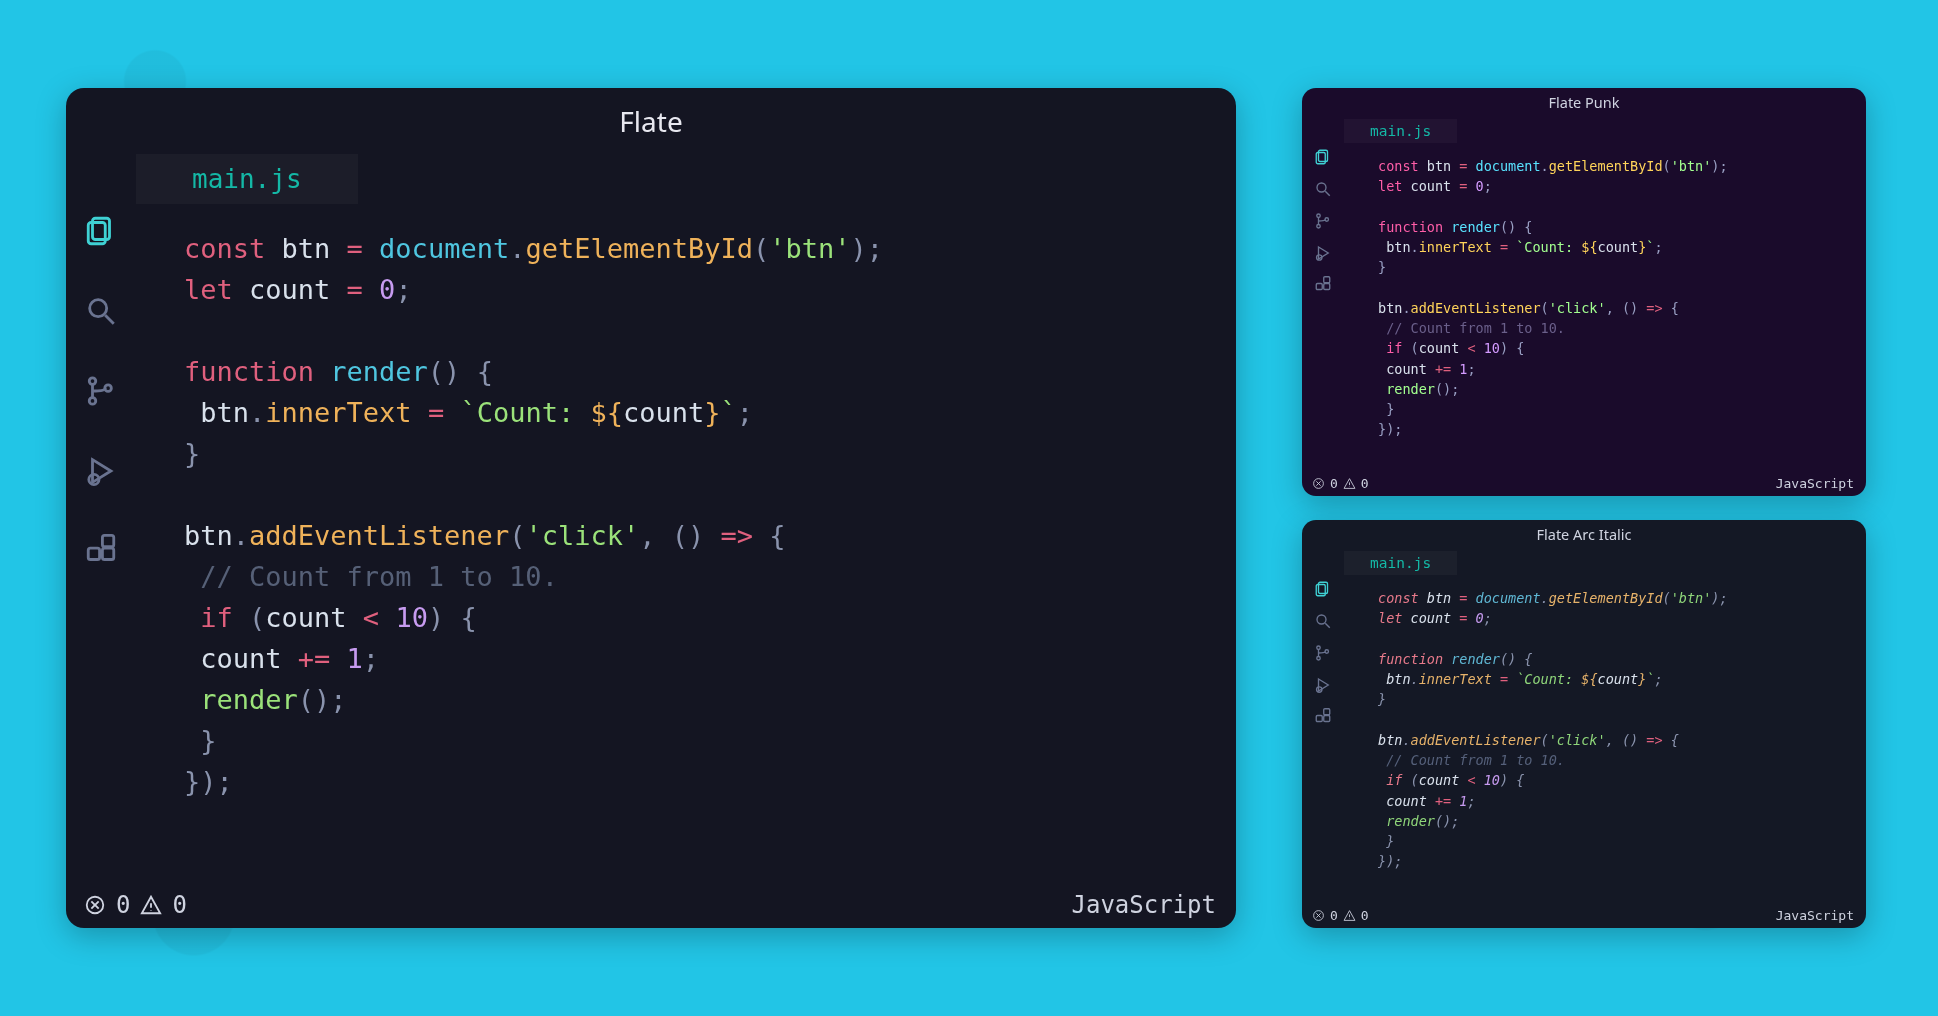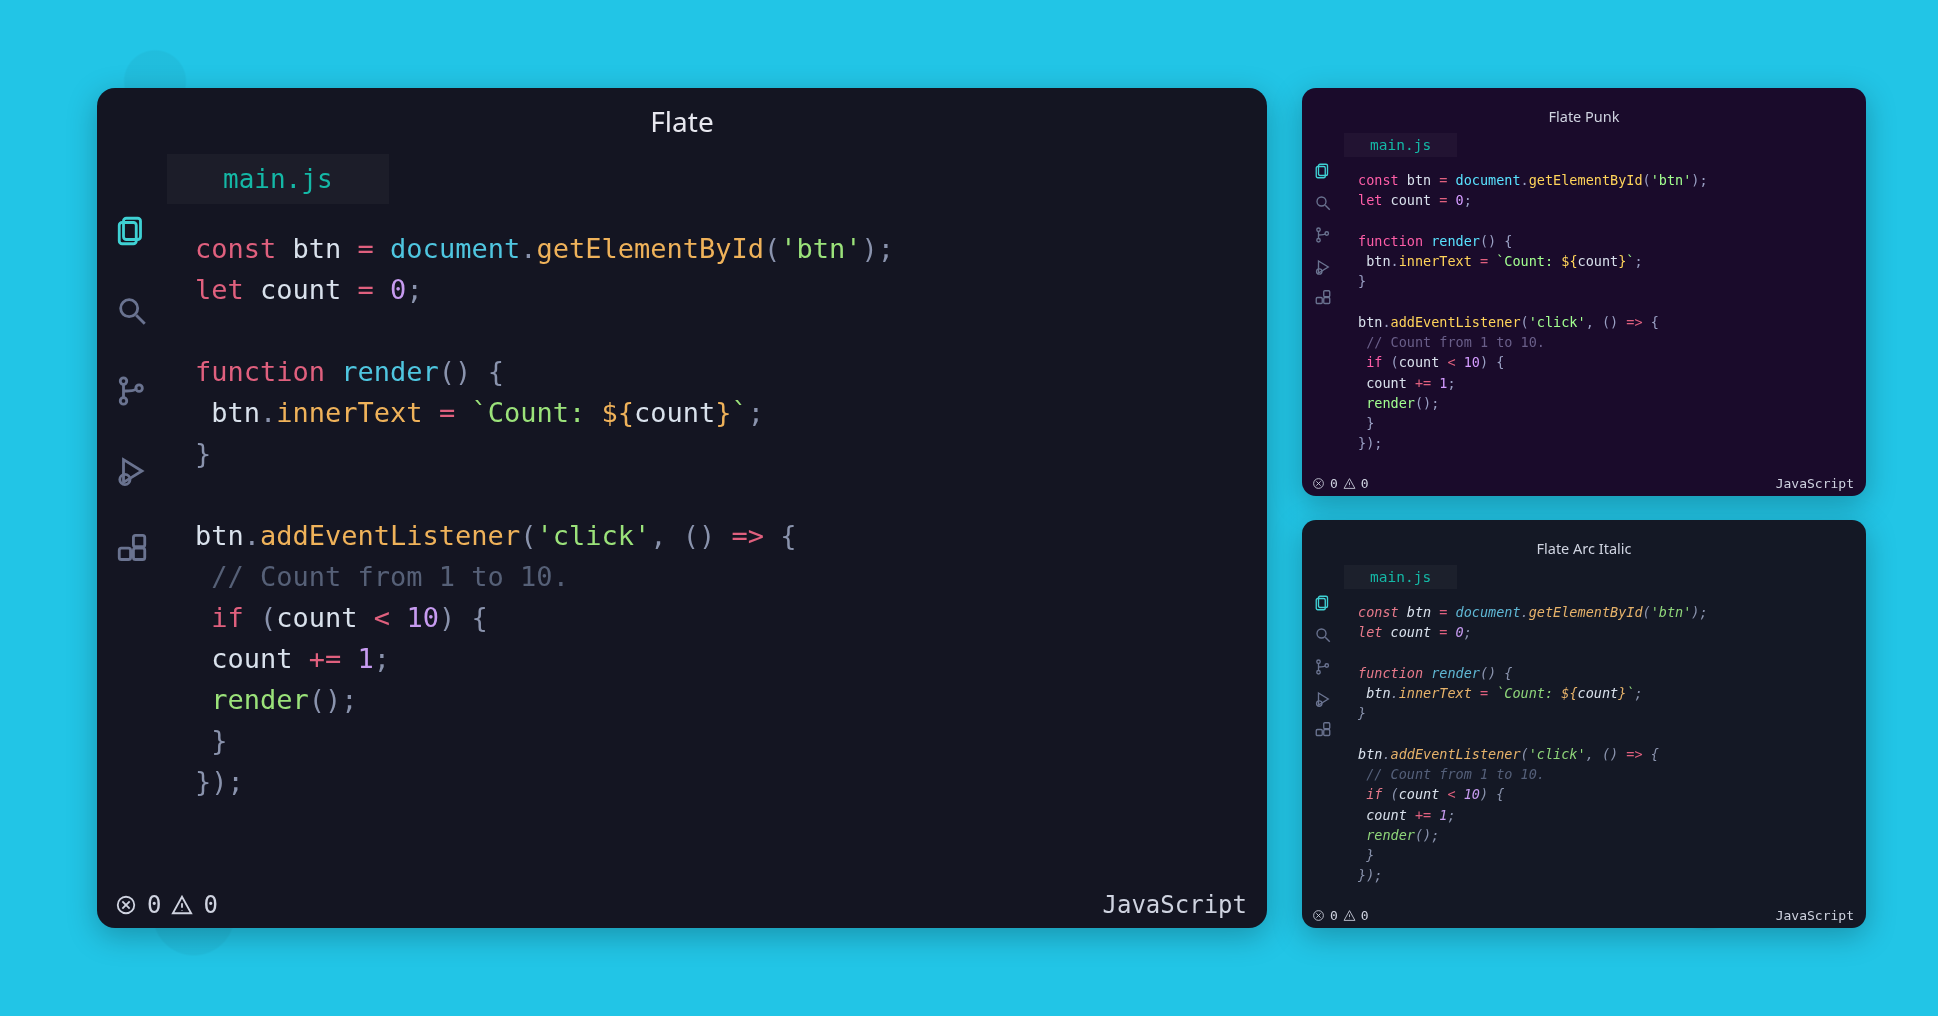--- a/index.html
+++ b/index.html
@@ -35,38 +35,37 @@
     border-radius: 18px;
     display: flex;
     flex-direction: column;
     overflow: hidden;
     box-shadow: 0 8px 30px rgba(0,0,0,0.25);
   }
   .editor.big {
     left: 66px; top: 88px;
     width: 1170px; height: 840px;
     background: #141522;
-    margin-left: 31px;
   }
   .editor.small {
     width: 564px; height: 408px;
     border-radius: 14px;
   }
   .editor.punk   { left: 1302px; top: 88px;  background: #1a0b2b; }
   .editor.arc    { left: 1302px; top: 520px; background: #141825; justify-content: center; }
 
   .titlebar {
     text-align: center;
     color: #e8e8f0;
     font-size: 28px;
     padding: 14px 0 10px;
     font-family: -apple-system, system-ui, sans-serif;
     font-weight: 400;
   }
-  .small .titlebar { font-size: 14.5px; padding: 18px 0 4px; color: #cfd3e0; }
+  .small .titlebar { font-size: 14.5px; padding: 4px 0 4px; color: #cfd3e0; }
 
   .tabrow {
     display: flex;
     align-items: center;
     padding-left: 70px;
     height: 58px;
   }
   .small .tabrow { padding-left: 42px; height: 30px; }
   .tab {
     background: rgba(255,255,255,0.035);
@@ -74,20 +73,21 @@
     border-radius: 0;
     color: #14b8a6;
     font-size: 26px;
   }
   .small .tab { padding: 4px 26px; font-size: 14.5px; }
 
   .body {
     flex: 1 1 auto;
     display: flex;
     min-height: 0;
+    gap: 20px;
   }
   .activity {
     width: 70px;
     display: flex;
     flex-direction: column;
     align-items: center;
     gap: 46px;
     padding-top: 6px;
   }
   .small .activity { width: 42px; gap: 14px; padding-top: 2px; }

